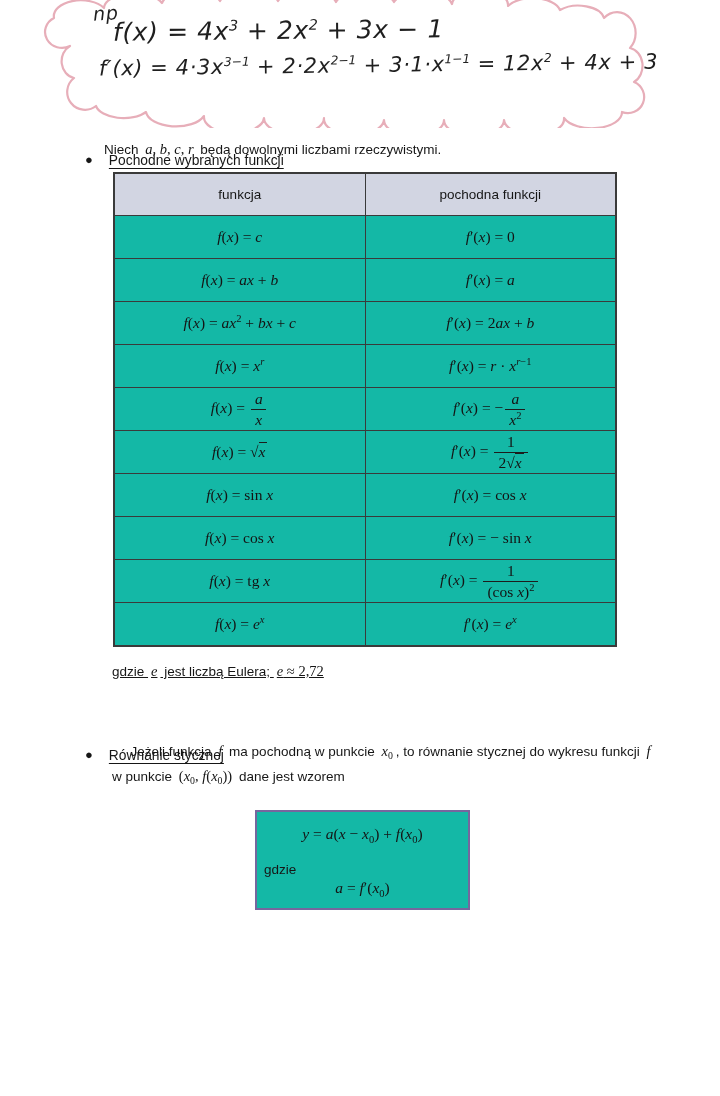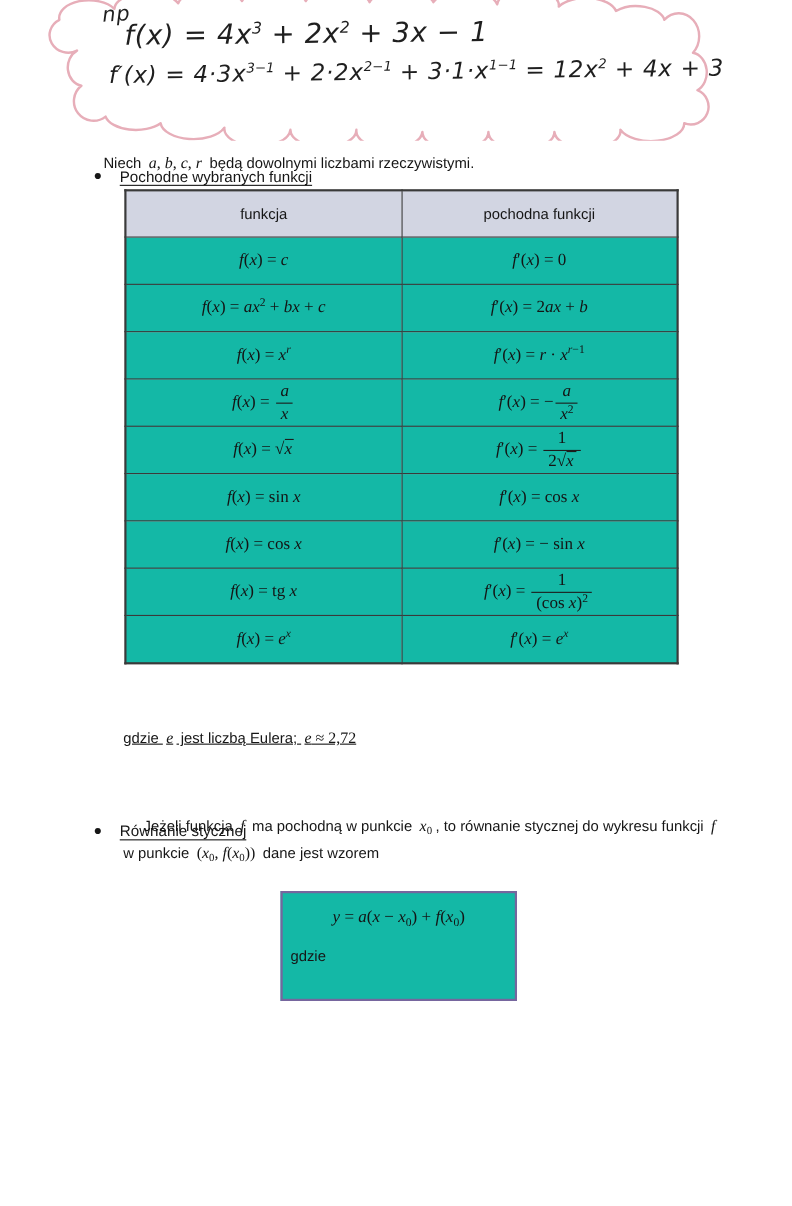--- a/index.html
+++ b/index.html
@@ -33,21 +33,21 @@
   
   .bullet{position:absolute;left:85px;display:flex;align-items:baseline;gap:16px;font-size:13.8px;}
   .bullet .dot{font-size:13px;position:relative;top:-1px;}
   .bullet .heading{text-decoration:underline;text-underline-offset:3px;margin-top:41px;}
   .b1{top:112px;}
   .b2{top:707px;}
 
   .seg{font-size:13.5px;line-height:1.45;}
   .seg .math{font-size:14.5px;}
   .mathwrap{margin:0 3px;}
-  .intro{position:absolute;left:94px;top:139px;}
+  .intro{position:absolute;left:104px;top:139px;}
   .euler{position:absolute;left:112px;top:661px;text-decoration:underline;}
   .para1{position:absolute;left:112px;top:741px;width:560px;text-align:center;}
   .para2{position:absolute;left:112px;top:766px;width:560px;}
 
   
   .dtable{position:absolute;left:113px;top:172px;width:504px;border-collapse:collapse;
           border:2px solid var(--table-border,#3a3a3a);padding-left:13px;}
   .dtable th{height:39px;background:var(--header-bg,#d2d5e2);font-weight:normal;font-size:13.5px;
           border:1.5px solid var(--table-border,#3a3a3a);width:50%;}
   .dtable td{height:40px;border:1.4px solid var(--table-border,#3a3a3a);text-align:center;
@@ -113,20 +113,24 @@
         <th>funkcja</th>
         <th>pochodna funkcji</th>
       </tr>
     </thead>
     <tbody id="tbody">
         <tr>
           <td><span class="math"><span class="it">f</span><span class="rm">(</span><span class="it">x</span><span class="rm">) = </span><span class="it">c</span></span></td>
           <td><span class="math"><span class="it">f</span><span class="rm">′(</span><span class="it">x</span><span class="rm">) = 0</span></span></td>
         </tr>
         <tr>
+          <td><span class="math"><span class="it">f</span><span class="rm">(</span><span class="it">x</span><span class="rm">) = </span><span class="it">ax</span><span class="rm"> + </span><span class="it">b</span></span></td>
+          <td><span class="math"><span class="it">f</span><span class="rm">′(</span><span class="it">x</span><span class="rm">) = </span><span class="it">a</span></span></td>
+        </tr>
+        <tr>
           <td><span class="math"><span class="it">f</span><span class="rm">(</span><span class="it">x</span><span class="rm">) = </span><span class="it">ax</span><span class="msup"><span class="rm">2</span></span><span class="rm"> + </span><span class="it">bx</span><span class="rm"> + </span><span class="it">c</span></span></td>
           <td><span class="math"><span class="it">f</span><span class="rm">′(</span><span class="it">x</span><span class="rm">) = 2</span><span class="it">ax</span><span class="rm"> + </span><span class="it">b</span></span></td>
         </tr>
         <tr>
           <td><span class="math"><span class="it">f</span><span class="rm">(</span><span class="it">x</span><span class="rm">) = </span><span class="it">x</span><span class="msup"><span class="it">r</span></span></span></td>
           <td><span class="math"><span class="it">f</span><span class="rm">′(</span><span class="it">x</span><span class="rm">) = </span><span class="it">r</span><span class="rm"> · </span><span class="it">x</span><span class="msup"><span class="it">r</span><span class="rm">−1</span></span></span></td>
         </tr>
         <tr>
           <td><span class="math"><span class="it">f</span><span class="rm">(</span><span class="it">x</span><span class="rm">) = </span><span class="frac">
                 <span class="num"><span class="it">a</span></span>
@@ -172,15 +176,16 @@
     <span class="dot">●</span>
     <span class="heading">Równanie stycznej</span>
   </div>
 
   <div class="para1 seg">Jeżeli funkcja <span class="mathwrap math"><span class="it">f</span></span> ma pochodną w punkcie <span class="mathwrap math"><span class="it">x</span><span class="msub"><span class="rm">0</span></span></span>, to równanie stycznej do wykresu funkcji <span class="mathwrap math"><span class="it">f</span></span></div>
   <div class="para2 seg">w punkcie <span class="mathwrap math"><span class="rm">(</span><span class="it">x</span><span class="msub"><span class="rm">0</span></span><span class="rm">, </span><span class="it">f</span><span class="rm">(</span><span class="it">x</span><span class="msub"><span class="rm">0</span></span><span class="rm">))</span></span> dane jest wzorem</div>
 
   <div class="fbox">
     <div class="f1 math"><span class="it">y</span><span class="rm"> = </span><span class="it">a</span><span class="rm">(</span><span class="it">x</span><span class="rm"> − </span><span class="it">x</span><span class="msub"><span class="rm">0</span></span><span class="rm">) + </span><span class="it">f</span><span class="rm">(</span><span class="it">x</span><span class="msub"><span class="rm">0</span></span><span class="rm">)</span></div>
     <div class="gdzie">gdzie</div>
+    <div class="f2 math"><span class="it">a</span><span class="rm"> = </span><span class="it">f</span><span class="rm">′(</span><span class="it">x</span><span class="msub"><span class="rm">0</span></span><span class="rm">)</span></div>
   </div>
 
 </div>
 
 </body></html>

